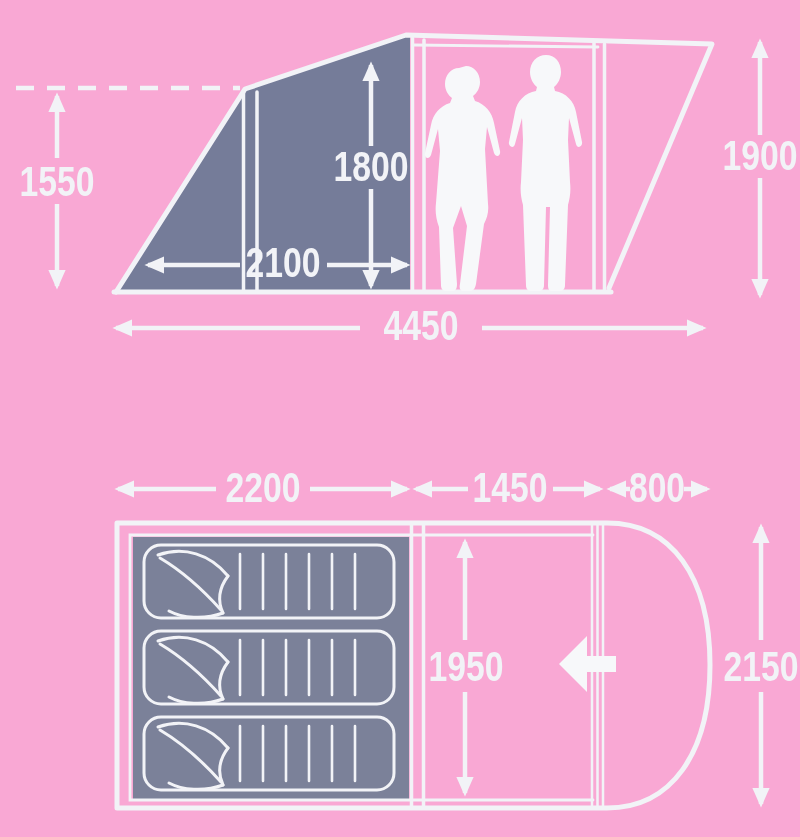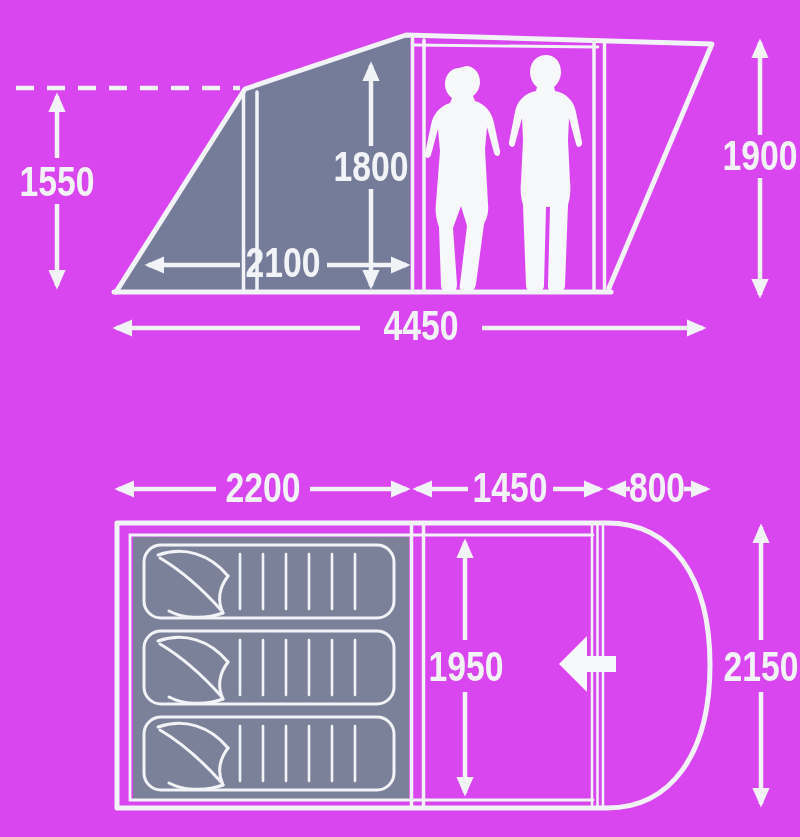--- a/index.html
+++ b/index.html
@@ -1,19 +1,19 @@
 <!DOCTYPE html>
 <html><head>
 <meta charset="utf-8">
 <style>
   html,body{margin:0;padding:0;background:#3a4264;}
   .canvas{
     position:relative;
     width:800px;height:837px;
-    background:#d946ef;
+    background:#f9a8d4;
     overflow:hidden;
     font-family:"Liberation Sans", sans-serif;
     text-decoration:underline;
   }
   svg{display:block;}
   .dim-label{
     font-family:"Liberation Sans", sans-serif;
     font-weight:700;
     font-size:42px;
     fill:#f2f3f7;

